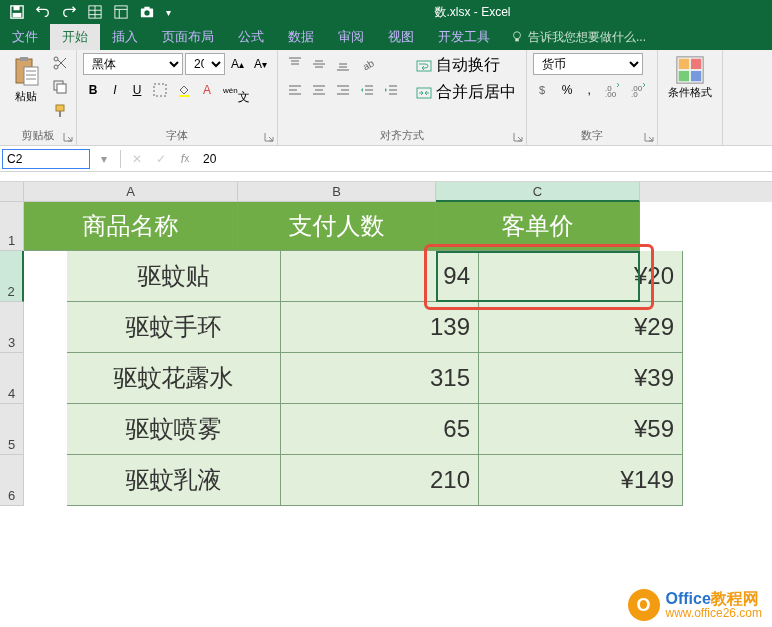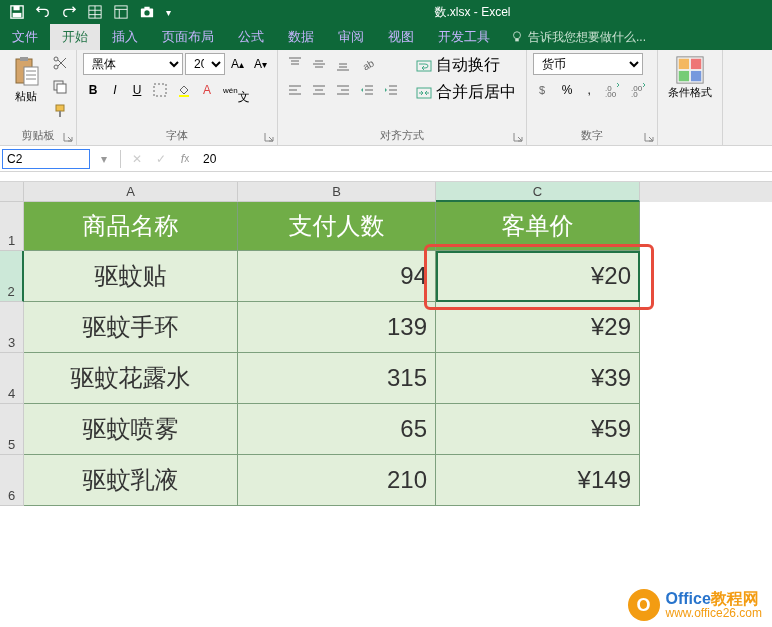--- a/index.html
+++ b/index.html
@@ -70,21 +70,21 @@
     .row-headers { display: flex; flex-direction: column; }
     .row-header { width: 24px; border-right: 1px solid #ccc; border-bottom: 1px solid #ccc; background: #e6e6e6; text-align: center; color: #444; display: flex; align-items: flex-end; justify-content: center; padding-bottom: 2px; font-size: 13px; }
     .row-header.selected { background: #cce8d8; border-right: 2px solid #217346; }
     .row-1 { height: 49px; } .row-2 { height: 51px; } .row-3 { height: 51px; } .row-4 { height: 51px; } .row-5 { height: 51px; } .row-6 { height: 51px; }
     
     .cells { position: relative; }
     .cell-row { display: flex; }
     .cell { border-right: 1px solid #7da07d; border-bottom: 1px solid #7da07d; display: flex; align-items: center; padding: 0 8px; font-family: SimHei, sans-serif; }
     .header-cell { background: #70ad47; color: white; font-size: 24px; justify-content: center; }
     .data-cell { background: #e2efda; color: #333; font-size: 24px; }
-    .data-cell.text { justify-content: center; }
+    .data-cell.text { justify-content: center; margin-left: 43px; }
     .data-cell.num { justify-content: flex-end; }
     
     .cell-selection { position: absolute; border: 2px solid #217346; pointer-events: none; }
     .red-highlight { position: absolute; border: 3px solid #e74c3c; pointer-events: none; border-radius: 6px; }
     
     
     .watermark { position: absolute; bottom: 6px; right: 10px; display: flex; align-items: center; gap: 6px; }
     .watermark-icon { width: 32px; height: 32px; background: #f39c12; border-radius: 50%; display: flex; align-items: center; justify-content: center; color: white; font-weight: bold; font-size: 18px; }
     .watermark-text { display: flex; flex-direction: column; line-height: 1.1; }
     .watermark-title { font-weight: bold; font-size: 16px; }

